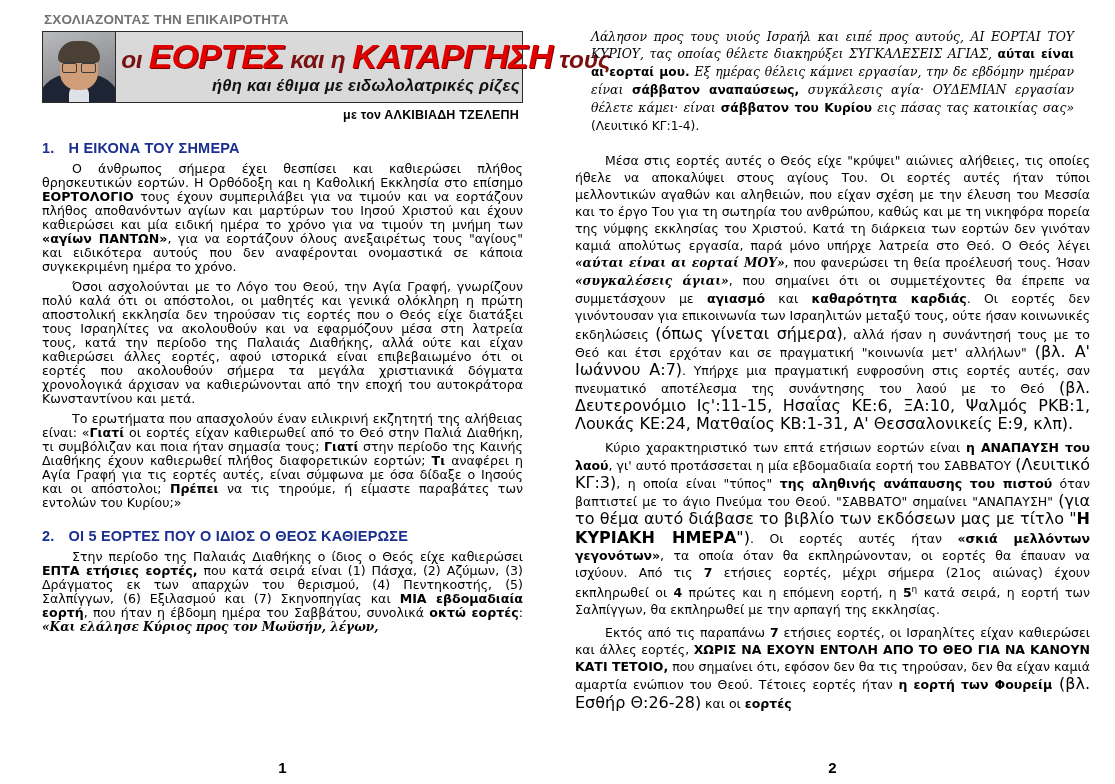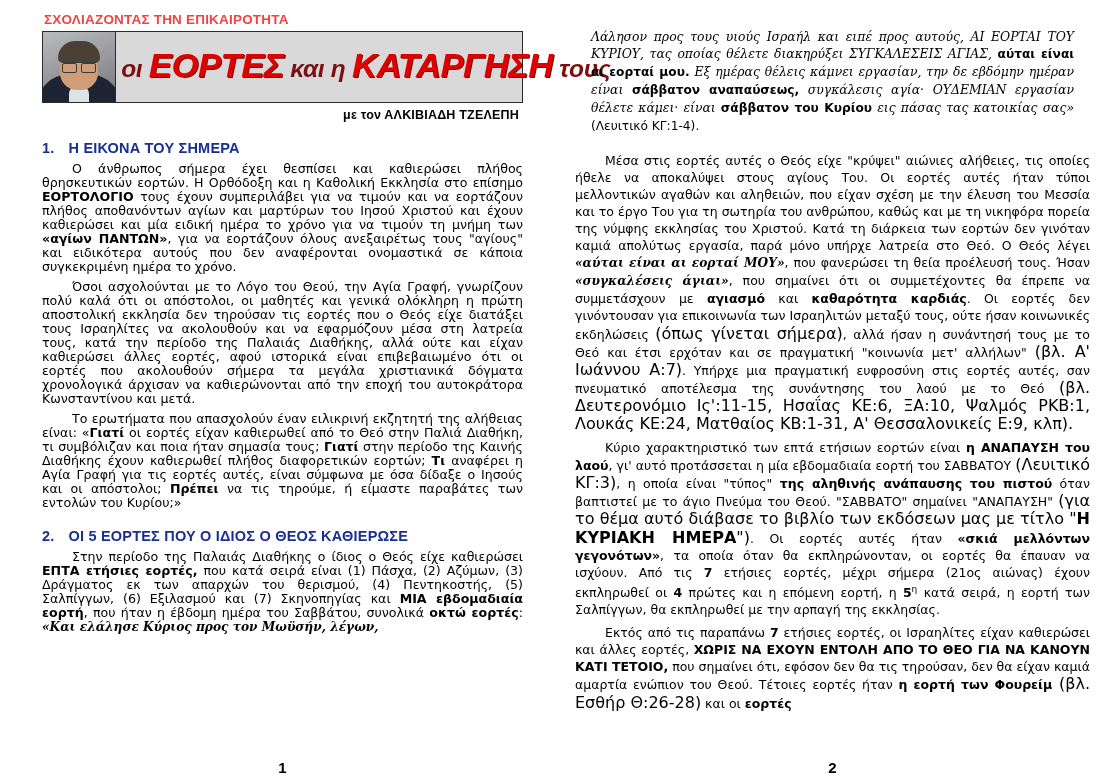--- a/index.html
+++ b/index.html
@@ -32,21 +32,21 @@
     width: 570px;
     padding: 12px 25px 0 30px;
   }
 
   
   .kicker {
     font-family: "Liberation Sans", sans-serif;
     font-weight: bold;
     font-size: 13.5px;
     letter-spacing: 0.2px;
-    color: #ef4444;
+    color: #737373;
     margin: 0 0 4px 2px;
   }
   .masthead {
     position: relative;
     display: flex;
     align-items: stretch;
     height: 72px;
     border: 1px solid #2b2b2b;
     background: #d9d9d9;
     box-sizing: border-box;
@@ -252,20 +252,21 @@
         <div class="bg"></div>
         <div class="suit"></div>
         <div class="shirt"></div>
         <div class="neck"></div>
         <div class="face"></div>
         <div class="hair"></div>
         <div class="glasses"></div>
       </div>
       <div class="masthead-text">
         <div class="m-title"><span class="dark">οι </span><span class="red">ΕΟΡΤΕΣ</span><span class="dark"> και η </span><span class="red">ΚΑΤΑΡΓΗΣΗ</span><span class="dark"> τους</span></div>
+        <div class="m-sub">ήθη και έθιμα με ειδωλολατρικές ρίζες</div>
       </div>
     </div>
 
     <div class="byline">με τον ΑΛΚΙΒΙΑΔΗ ΤΖΕΛΕΠΗ</div>
 
     <div class="section-head">
       <span class="num">1.</span>
       <span class="txt">Η ΕΙΚΟΝΑ ΤΟΥ ΣΗΜΕΡΑ</span>
     </div>
 

